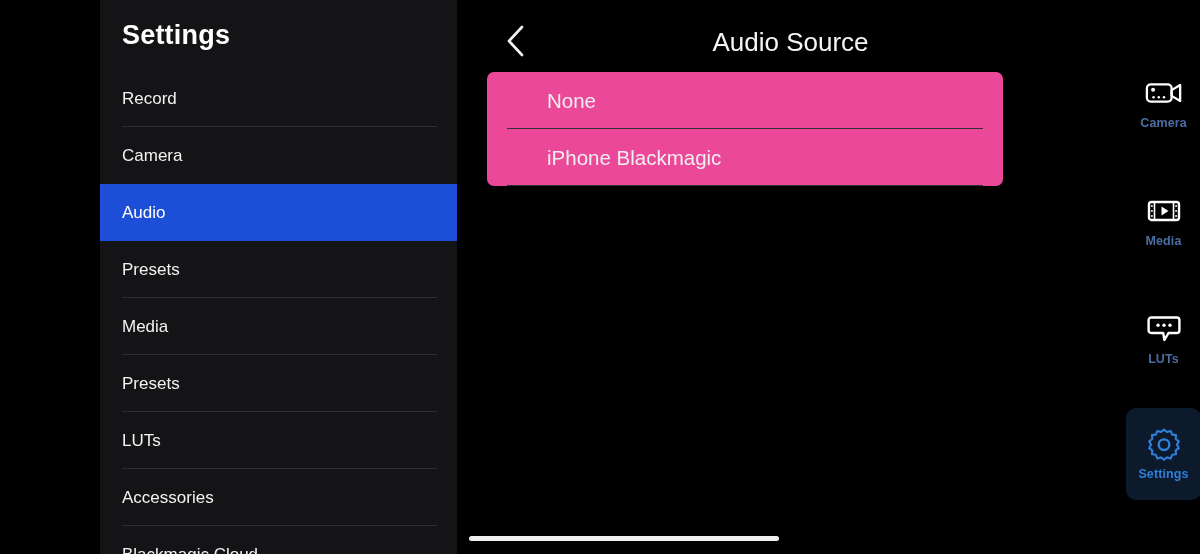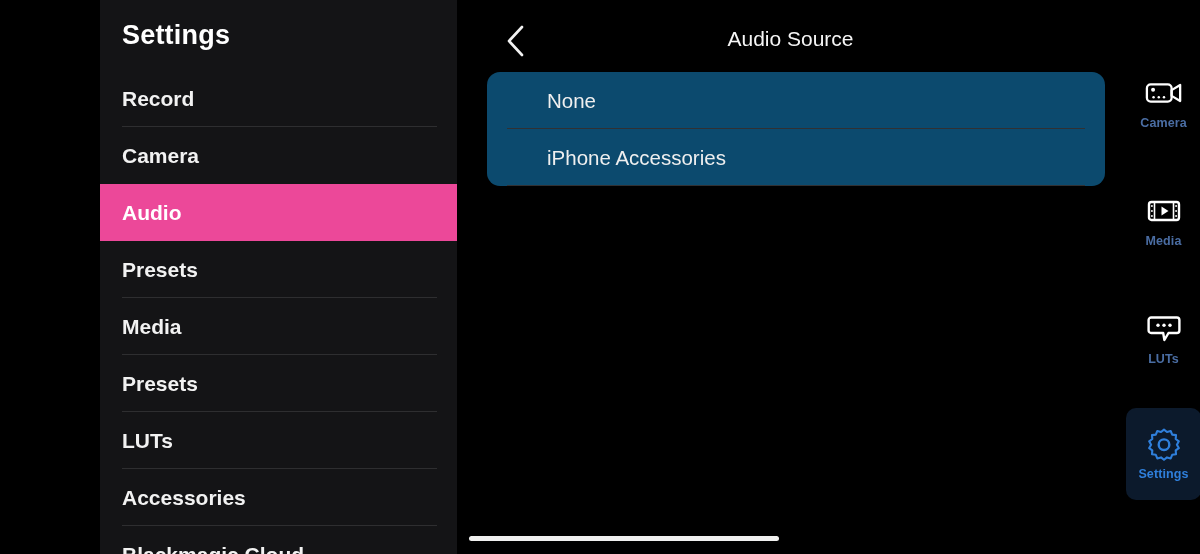--- a/index.html
+++ b/index.html
@@ -51,35 +51,35 @@
   .side-row {
     position: relative;
     height: 57px;
     box-sizing: border-box;
   }
   .side-row .side-label {
     position: absolute;
     left: 22px;
     top: 50%;
     transform: translateY(-50%);
-    font-size: 21px;
+    font-size: 17px;
     color: #f2f2f2;
-    font-weight: 700;
+    font-weight: 400;
     white-space: nowrap;
   }
   .side-row .side-divider {
     position: absolute;
     left: 22px;
     right: 20px;
     bottom: 0;
     height: 1px;
     background: #2e2e30;
   }
   .side-row.selected {
-    background: #ec4899;
+    background: #1d4ed8;
   }
   .side-row.selected .side-label {
     color: #ffffff;
   }
   .side-row.selected .side-divider {
     background: transparent;
   }
   .side-row.nodivider .side-divider { background: transparent; }
 
   
@@ -100,32 +100,32 @@
     display: flex;
     align-items: center;
     justify-content: center;
   }
   #main-title {
     position: absolute;
     left: 0;
     right: 0;
     top: 27px;
     text-align: center;
-    font-size: 21px;
+    font-size: 26px;
     color: #f5f5f5;
     font-weight: 400;
   }
 
   #options-card {
     position: absolute;
     left: 30px;
     top: 72px;
-    width: 618px;
-    background: #0c4a6e;
-    border-radius: 13px;
+    width: 516px;
+    background: #ec4899;
+    border-radius: 7px;
     overflow: hidden;
   }
   .opt-row {
     position: relative;
     height: 57px;
     box-sizing: border-box;
   }
   .opt-check {
     position: absolute;
     left: 25px;
@@ -282,21 +282,21 @@
     <div id="options-card">
 
       <div class="opt-row">
         <span class="opt-check"></span>
         <span class="opt-label">None</span>
         <span class="opt-divider"></span>
       </div>
 
       <div class="opt-row">
         <span class="opt-check"></span>
-        <span class="opt-label">iPhone Accessories</span>
+        <span class="opt-label">iPhone Blackmagic</span>
         <span class="opt-divider"></span>
       </div>
 
 
     </div>
   </div>
 
   <div id="rail">
 
     <div class="rail-item" style="top:57px;">

